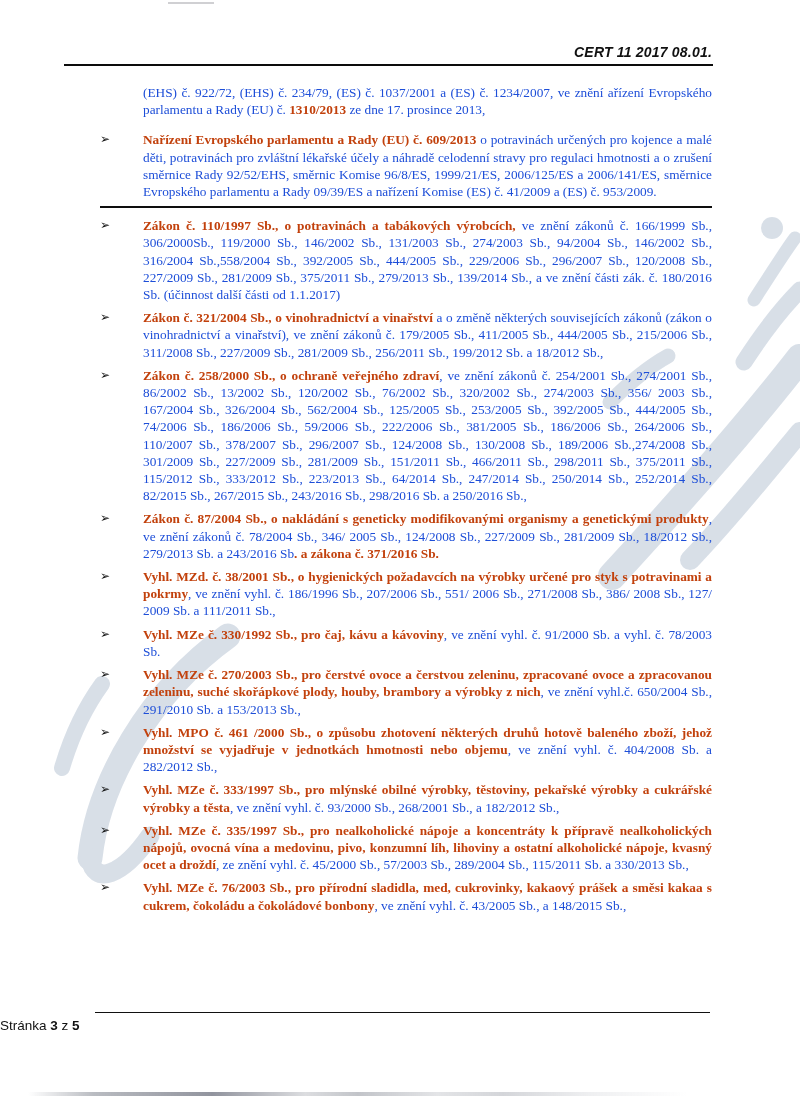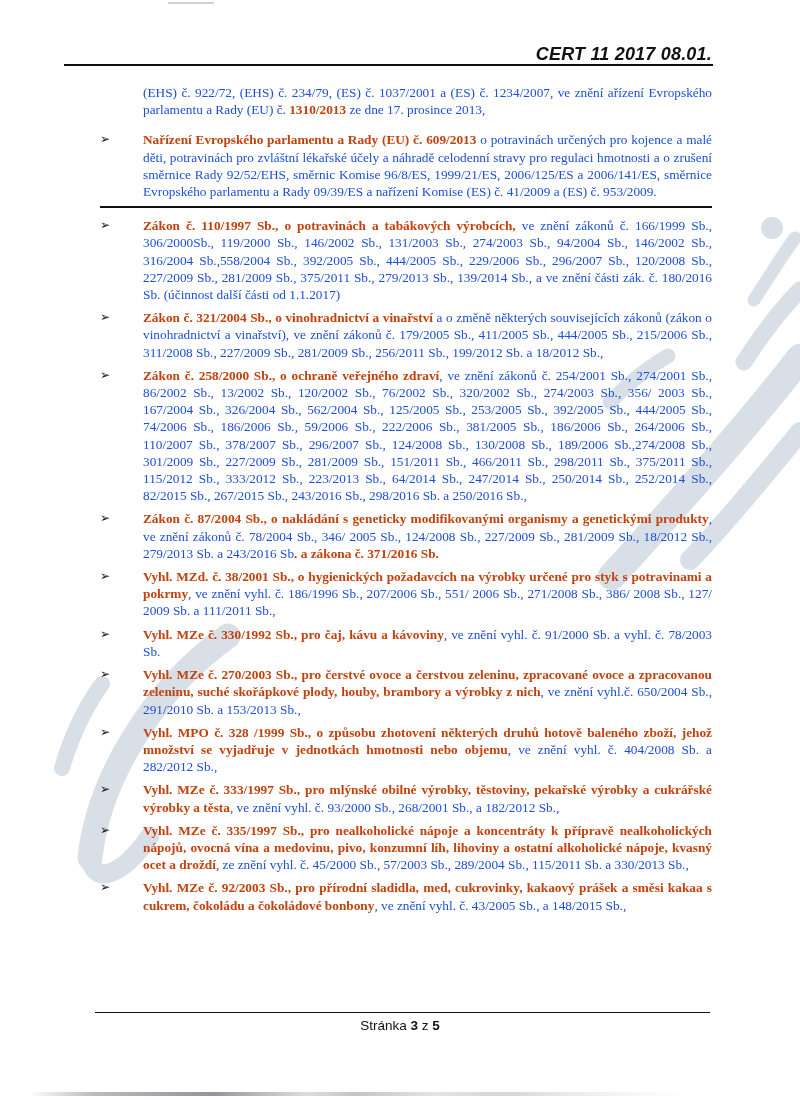--- a/index.html
+++ b/index.html
@@ -14,21 +14,21 @@
   }
   .watermark{
     position:absolute;left:0;top:0;width:800px;height:1100px;
     pointer-events:none;
   }
   .header{
     position:absolute;top:44px;left:64px;right:88px;
     text-align:right;
     font-family:"Liberation Sans", sans-serif;
     font-weight:bold;font-style:italic;
-    font-size:18px;letter-spacing:.2px;color:#111;
+    font-size:14px;letter-spacing:.2px;color:#111;
   }
   .header-rule{
     position:absolute;top:64px;left:64px;right:87px;
     border-top:2px solid #0c0c0c;
   }
   .content{
     position:absolute;top:84px;left:0;right:0;
     font-size:13.3px;line-height:17.2px;
     text-align:justify;
   }
@@ -48,21 +48,20 @@
     margin:5px 88px 9px 100px;
     border-top:2px solid #0e0e0e;
     height:0;
   }
   .footer-rule{
     position:absolute;top:1012px;left:95px;right:90px;
     border-top:1.6px solid #111;
   }
   .footer{
     position:absolute;top:1018px;left:0;right:0;
-    text-align:center;
     font-family:"Liberation Sans", sans-serif;
     font-size:13.5px;color:#111;
   }
   .footer .seg{color:#111;}
   .scan-streak{
     position:absolute;top:1092px;left:28px;width:660px;height:4px;
     background:linear-gradient(90deg,
       rgba(80,86,100,0) 0%,
       rgba(80,86,100,.40) 10%,
       rgba(55,60,78,.55) 28%,
@@ -107,24 +106,24 @@
       <div class="para"><span class="seg">(EHS) č. 922/72, (EHS) č. 234/79, (ES) č. 1037/2001 a (ES) č. 1234/2007, ve znění ařízení Evropského parlamentu a Rady (EU) č. </span><span class="seg bold">1310/2013</span><span class="seg"> ze dne 17. prosince 2013,</span></div>
       <div class="para"><span class="bullet">➢</span><span class="seg bold">Nařízení Evropského parlamentu a Rady (EU) č. 609/2013</span><span class="seg"> o potravinách určených pro kojence a malé děti, potravinách pro zvláštní lékařské účely a náhradě celodenní stravy pro regulaci hmotnosti a o zrušení směrnice Rady 92/52/EHS, směrnic Komise 96/8/ES, 1999/21/ES, 2006/125/ES a 2006/141/ES, směrnice Evropského parlamentu a Rady 09/39/ES a nařízení Komise (ES) č. 41/2009 a (ES) č. 953/2009.</span></div>
       <div class="divider"></div>
       <div class="para"><span class="bullet">➢</span><span class="seg bold">Zákon č. 110/1997 Sb., o potravinách a tabákových výrobcích,</span><span class="seg"> ve znění zákonů č. 166/1999 Sb., 306/2000Sb., 119/2000 Sb., 146/2002 Sb., 131/2003 Sb., 274/2003 Sb., 94/2004 Sb., 146/2002 Sb., 316/2004 Sb.,558/2004 Sb., 392/2005 Sb., 444/2005 Sb., 229/2006 Sb., 296/2007 Sb., 120/2008 Sb., 227/2009 Sb., 281/2009 Sb., 375/2011 Sb., 279/2013 Sb., 139/2014 Sb., a ve znění části zák. č. 180/2016 Sb. (účinnost další části od 1.1.2017)</span></div>
       <div class="para"><span class="bullet">➢</span><span class="seg bold">Zákon č. 321/2004 Sb., o vinohradnictví a vinařství</span><span class="seg"> a o změně některých souvisejících zákonů (zákon o vinohradnictví a vinařství), ve znění zákonů č. 179/2005 Sb., 411/2005 Sb., 444/2005 Sb., 215/2006 Sb., 311/2008 Sb., 227/2009 Sb., 281/2009 Sb., 256/2011 Sb., 199/2012 Sb. a 18/2012 Sb.,</span></div>
       <div class="para"><span class="bullet">➢</span><span class="seg bold">Zákon č. 258/2000 Sb., o ochraně veřejného zdraví</span><span class="seg">, ve znění zákonů č. 254/2001 Sb., 274/2001 Sb., 86/2002 Sb., 13/2002 Sb., 120/2002 Sb., 76/2002 Sb., 320/2002 Sb., 274/2003 Sb., 356/ 2003 Sb., 167/2004 Sb., 326/2004 Sb., 562/2004 Sb., 125/2005 Sb., 253/2005 Sb., 392/2005 Sb., 444/2005 Sb., 74/2006 Sb., 186/2006 Sb., 59/2006 Sb., 222/2006 Sb., 381/2005 Sb., 186/2006 Sb., 264/2006 Sb., 110/2007 Sb., 378/2007 Sb., 296/2007 Sb., 124/2008 Sb., 130/2008 Sb., 189/2006 Sb.,274/2008 Sb., 301/2009 Sb., 227/2009 Sb., 281/2009 Sb., 151/2011 Sb., 466/2011 Sb., 298/2011 Sb., 375/2011 Sb., 115/2012 Sb., 333/2012 Sb., 223/2013 Sb., 64/2014 Sb., 247/2014 Sb., 250/2014 Sb., 252/2014 Sb., 82/2015 Sb., 267/2015 Sb., 243/2016 Sb., 298/2016 Sb. a 250/2016 Sb.,</span></div>
       <div class="para"><span class="bullet">➢</span><span class="seg bold">Zákon č. 87/2004 Sb., o nakládání s geneticky modifikovanými organismy a genetickými produkty</span><span class="seg">, ve znění zákonů č. 78/2004 Sb., 346/ 2005 Sb., 124/2008 Sb., 227/2009 Sb., 281/2009 Sb., 18/2012 Sb., 279/2013 Sb. a 243/2016 Sb</span><span class="seg bold">. a zákona č. 371/2016 Sb.</span></div>
       <div class="para"><span class="bullet">➢</span><span class="seg bold">Vyhl. MZd. č. 38/2001 Sb., o hygienických požadavcích na výrobky určené pro styk s potravinami a pokrmy</span><span class="seg">, ve znění vyhl. č. 186/1996 Sb., 207/2006 Sb., 551/ 2006 Sb., 271/2008 Sb., 386/ 2008 Sb., 127/ 2009 Sb. a 111/2011 Sb.,</span></div>
       <div class="para"><span class="bullet">➢</span><span class="seg bold">Vyhl. MZe č. 330/1992 Sb., pro čaj, kávu a kávoviny</span><span class="seg">, ve znění vyhl. č. 91/2000 Sb. a vyhl. č. 78/2003 Sb.</span></div>
       <div class="para"><span class="bullet">➢</span><span class="seg bold">Vyhl. MZe č. 270/2003 Sb., pro čerstvé ovoce a čerstvou zeleninu, zpracované ovoce a zpracovanou zeleninu, suché skořápkové plody, houby, brambory a výrobky z nich</span><span class="seg">, ve znění vyhl.č. 650/2004 Sb., 291/2010 Sb. a 153/2013 Sb.,</span></div>
-      <div class="para"><span class="bullet">➢</span><span class="seg bold">Vyhl. MPO č. 328 /1999 Sb., o způsobu zhotovení některých druhů hotově baleného zboží, jehož množství se vyjadřuje v jednotkách hmotnosti nebo objemu</span><span class="seg">, ve znění vyhl. č. 404/2008 Sb. a 282/2012 Sb.,</span></div>
+      <div class="para"><span class="bullet">➢</span><span class="seg bold">Vyhl. MPO č. 461 /2000 Sb., o způsobu zhotovení některých druhů hotově baleného zboží, jehož množství se vyjadřuje v jednotkách hmotnosti nebo objemu</span><span class="seg">, ve znění vyhl. č. 404/2008 Sb. a 282/2012 Sb.,</span></div>
       <div class="para"><span class="bullet">➢</span><span class="seg bold">Vyhl. MZe č. 333/1997 Sb., pro mlýnské obilné výrobky, těstoviny, pekařské výrobky a cukrářské výrobky a těsta</span><span class="seg">, ve znění vyhl. č. 93/2000 Sb., 268/2001 Sb., a 182/2012 Sb.,</span></div>
       <div class="para"><span class="bullet">➢</span><span class="seg bold">Vyhl. MZe č. 335/1997 Sb., pro nealkoholické nápoje a koncentráty k přípravě nealkoholických nápojů, ovocná vína a medovinu, pivo, konzumní líh, lihoviny a ostatní alkoholické nápoje, kvasný ocet a droždí</span><span class="seg">, ze znění vyhl. č. 45/2000 Sb., 57/2003 Sb., 289/2004 Sb., 115/2011 Sb. a 330/2013 Sb.,</span></div>
-      <div class="para"><span class="bullet">➢</span><span class="seg bold">Vyhl. MZe č. 92/2003 Sb., pro přírodní sladidla, med, cukrovinky, kakaový prášek a směsi kakaa s cukrem, čokoládu a čokoládové bonbony</span><span class="seg">, ve znění vyhl. č. 43/2005 Sb., a 148/2015 Sb.,</span></div>
+      <div class="para"><span class="bullet">➢</span><span class="seg bold">Vyhl. MZe č. 76/2003 Sb., pro přírodní sladidla, med, cukrovinky, kakaový prášek a směsi kakaa s cukrem, čokoládu a čokoládové bonbony</span><span class="seg">, ve znění vyhl. č. 43/2005 Sb., a 148/2015 Sb.,</span></div>
     </div>
 
   <div class="footer-rule"></div>
   <div class="footer">
     <span id="footer-text"><span class="seg">Stránka </span><span class="seg bold">3</span><span class="seg"> z </span><span class="seg bold">5</span></span>
   </div>
 
   <div class="scan-streak"></div>
   <div class="scan-dash"></div>
 </div>

